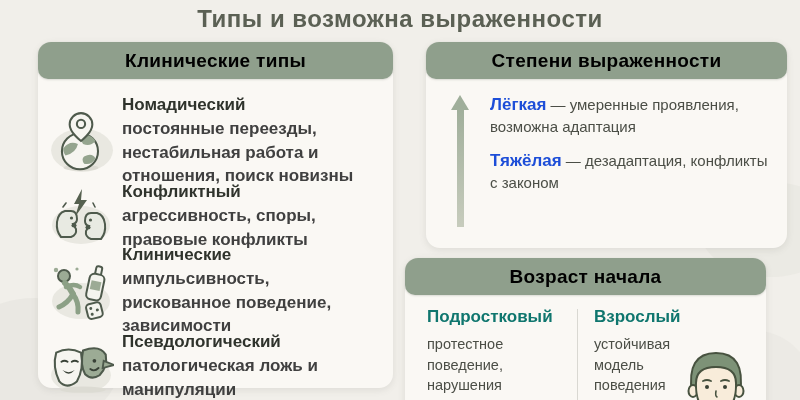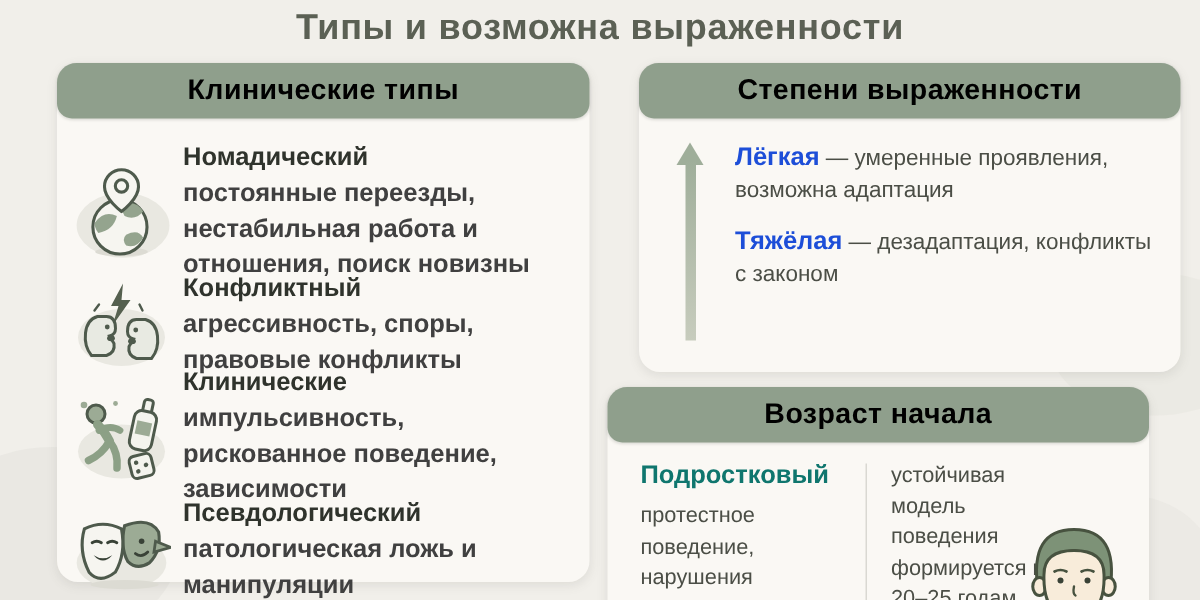--- a/index.html
+++ b/index.html
@@ -202,20 +202,21 @@
   <header class="panel-header">
     <span>Возраст начала</span>
   </header>
   <div class="age-cols">
     <div class="age-col age-col-left">
       <div class="age-title">Подростковый</div>
       <div class="age-desc">протестное поведение, нарушения дисциплины, ранние зависимости</div>
     </div>
     <div class="age-divider"></div>
     <div class="age-col age-col-right">
+      <div class="age-title">Взрослый</div>
       <div class="age-desc age-desc-narrow">устойчивая модель поведения формируется к 20–25 годам</div>
       <span class="man-icon">
         <svg width="92" height="110" viewBox="0 0 92 110">
           <path d="M22 50 Q16 10 46 10 Q76 10 70 50 L64 50 Q68 26 46 24 Q24 26 28 50 Z" fill="#7d9277" stroke="#47523f" stroke-width="2"></path>
           <ellipse cx="23" cy="48" rx="4.5" ry="6" fill="#f8ecda" stroke="#47523f" stroke-width="2"></ellipse>
           <ellipse cx="69" cy="48" rx="4.5" ry="6" fill="#f8ecda" stroke="#47523f" stroke-width="2"></ellipse>
           <path d="M26 40 Q25 68 46 70 Q67 68 66 40 Q66 24 46 24 Q26 24 26 40 Z" fill="#f8ecda" stroke="#47523f" stroke-width="2"></path>
           <circle cx="37" cy="44" r="2" fill="#3a4236"></circle>
           <circle cx="55" cy="44" r="2" fill="#3a4236"></circle>
           <path d="M33 38 Q37 36 41 38 M51 38 Q55 36 59 38" stroke="#47523f" stroke-width="1.8" fill="none" stroke-linecap="round"></path>

